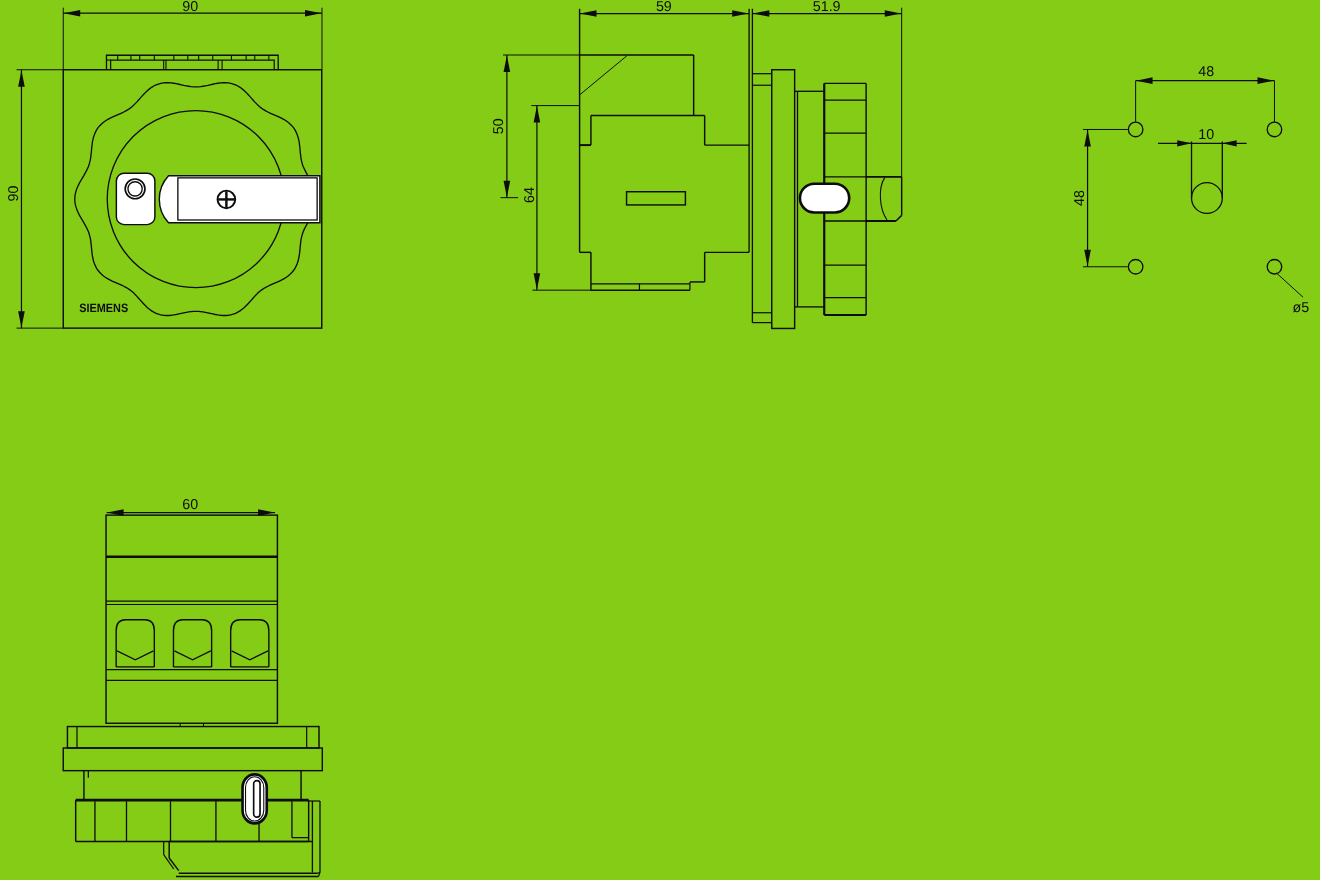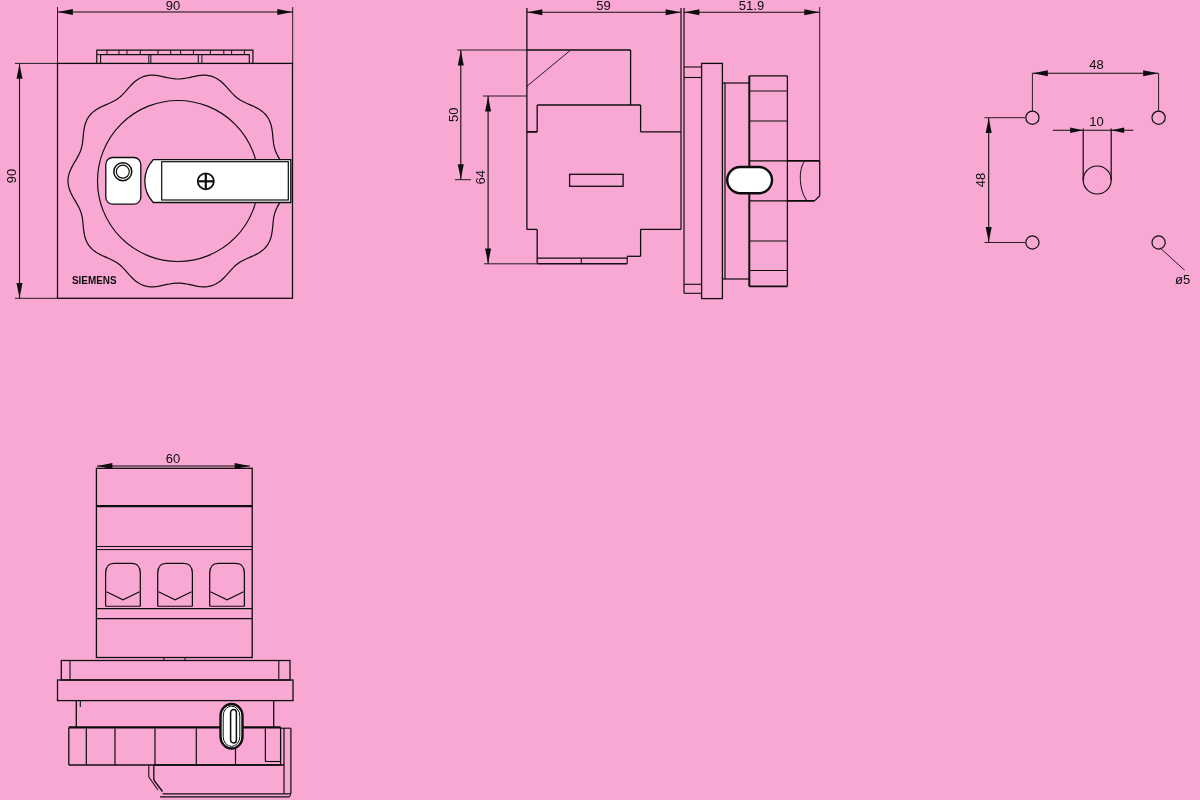--- a/index.html
+++ b/index.html
@@ -1,17 +1,17 @@
 <!DOCTYPE html>
 <html><head>
 <meta charset="utf-8">
 <title>Dimension drawing</title>
 <style>
   html,body { margin:0; padding:0; background:#ffffff; }
-  #page { width:1200px; height:800px; position:relative; background:#f9a8d4; }
+  #page { width:1200px; height:800px; position:relative; background:#84cc16; }
   svg { display:block; }
   text { font-family:"Liberation Sans",sans-serif; }
 </style>
 </head>
 <body>
 <div id="page">
 <svg width="1200" height="800" viewBox="0 0 1200 800" stroke="#0d0d0d" stroke-linecap="butt" fill="none">
 
 <g>
         <line x1="57.5" y1="7" x2="57.5" y2="63.4" stroke-width="0.9"></line>

